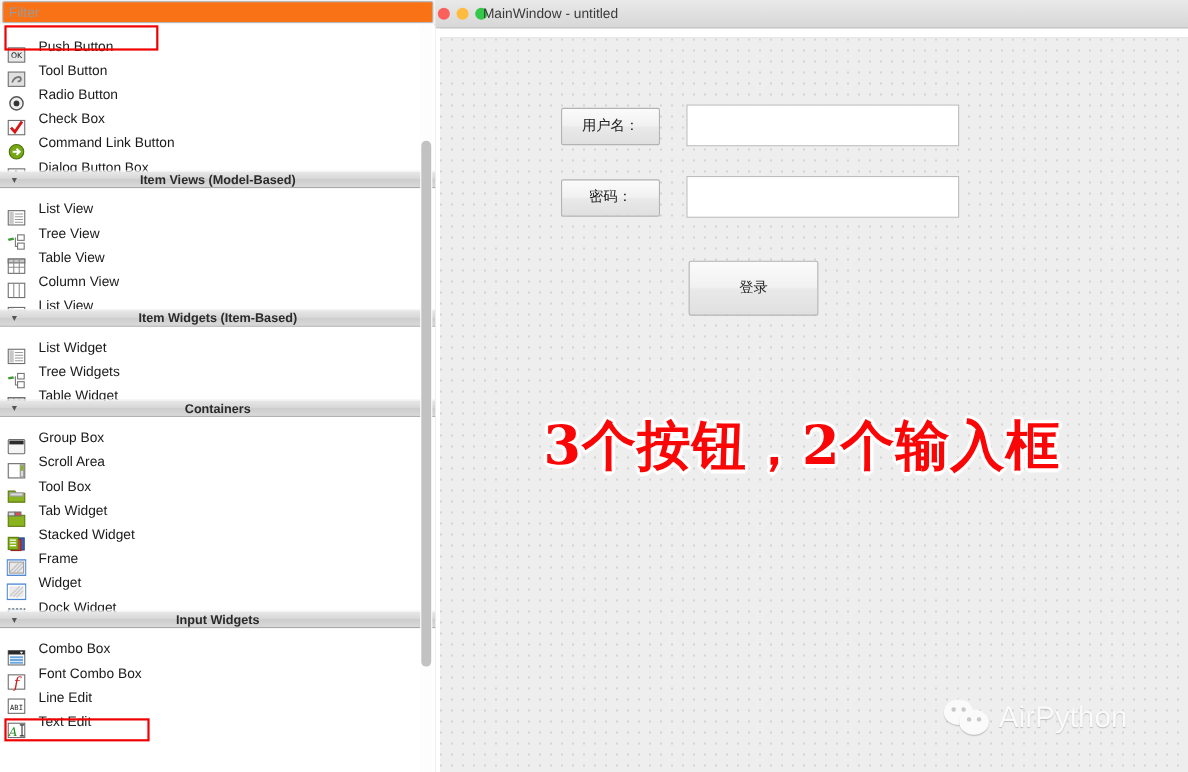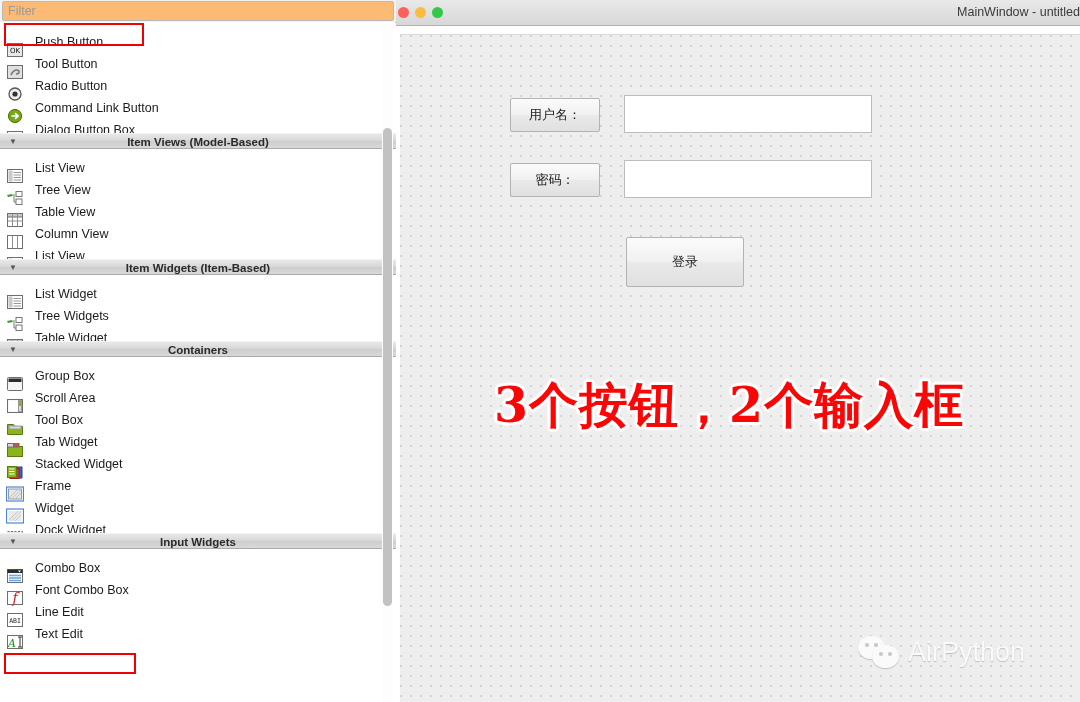--- a/index.html
+++ b/index.html
@@ -24,21 +24,21 @@
     position: absolute; left: 0; top: 0; width: 396px; height: 22px;
     background: #f2f2f2;
     box-sizing: border-box;
     padding: 1px 2px 0 2px;
   }
   #filter-input {
     width: 100%; height: 20px;
     box-sizing: border-box;
     border: 1px solid #b9b9b9;
     border-radius: 2px;
-    background: #fdba74;
+    background: #f97316;
     font-size: 12.5px;
     color: #222;
     padding: 0 5px;
     outline: none;
     font-family: "Liberation Sans", sans-serif;
   }
   #filter-input::placeholder { color: #9a9a9a; }
 
   #widget-list {
     position: absolute; left: 0; top: 23px;
@@ -121,21 +121,21 @@
   }
   #titlebar {
     position: relative;
     height: 25px;
     background: linear-gradient(to bottom, #e9e9e9 0%, #d7d7d7 100%);
     border-bottom: 1px solid #b0b0b0;
   }
   #titlebar .title {
     position: absolute; left: 0; right: 0; top: 0;
     height: 25px; line-height: 25px;
-    text-align: right;
+    text-align: left;
     font-size: 12.5px;
     color: #3a3a3a;
     padding-left: 43px;
   }
   .tl { position: absolute; top: 7px; width: 11px; height: 11px; border-radius: 50%; }
   .tl.close { left: 2px; background: #fc605c; }
   .tl.min   { left: 19px; background: #fdbc40; }
   .tl.max   { left: 36px; background: #34c749; }
 
   #ruler-top {
@@ -248,20 +248,24 @@
             </svg></span><span class="lbl">Push Button</span></div>
         <div class="widget-item"><span class="ico"><svg width="18" height="16" viewBox="0 0 18 16">
               <rect x="1.5" y="1.5" width="15" height="13" fill="#e0e0e0" stroke="#6e6e6e" stroke-width="1"></rect>
               <path d="M5 11 Q7 6 11 6 Q13 6 13 8 Q13 10 10 10" fill="none" stroke="#777" stroke-width="1.6"></path>
             </svg></span><span class="lbl">Tool Button</span></div>
         <div class="widget-item"><span class="ico"><svg width="18" height="16" viewBox="0 0 18 16">
               <circle cx="9" cy="8" r="6" fill="#efefef" stroke="#555" stroke-width="1.3"></circle>
               <circle cx="9" cy="8" r="2.6" fill="#333"></circle>
             </svg></span><span class="lbl">Radio Button</span></div>
         <div class="widget-item"><span class="ico"><svg width="18" height="16" viewBox="0 0 18 16">
+              <rect x="1.5" y="1.5" width="15" height="13" fill="#fafafa" stroke="#6e6e6e" stroke-width="1"></rect>
+              <path d="M4 8 L7.5 12 L14 2.5" fill="none" stroke="#d61616" stroke-width="2.6"></path>
+            </svg></span><span class="lbl">Check Box</span></div>
+        <div class="widget-item"><span class="ico"><svg width="18" height="16" viewBox="0 0 18 16">
               <circle cx="9" cy="8" r="6.6" fill="#76a816" stroke="#4f7206" stroke-width="1"></circle>
               <path d="M5.5 8 h6 M9 5.2 L12 8 L9 10.8" fill="none" stroke="#fff" stroke-width="1.7"></path>
             </svg></span><span class="lbl">Command Link Button</span></div>
         <div class="widget-item"><span class="ico"><svg width="18" height="16" viewBox="0 0 18 16">
               <rect x="1.5" y="1.5" width="15" height="13" fill="#fafafa" stroke="#6e6e6e" stroke-width="1"></rect>
               <path d="M3 6 L6 10 L9 3" fill="none" stroke="#2ba02b" stroke-width="1.8"></path>
               <path d="M10 8 L16 14 M16 8 L10 14" stroke="#d61616" stroke-width="1.8"></path>
             </svg></span><span class="lbl">Dialog Button Box</span></div>
         <div class="section-header"><span class="arrow">▼</span><span>Item Views (Model-Based)</span></div>
         <div class="widget-item"><span class="ico"><svg width="18" height="16" viewBox="0 0 18 16">

